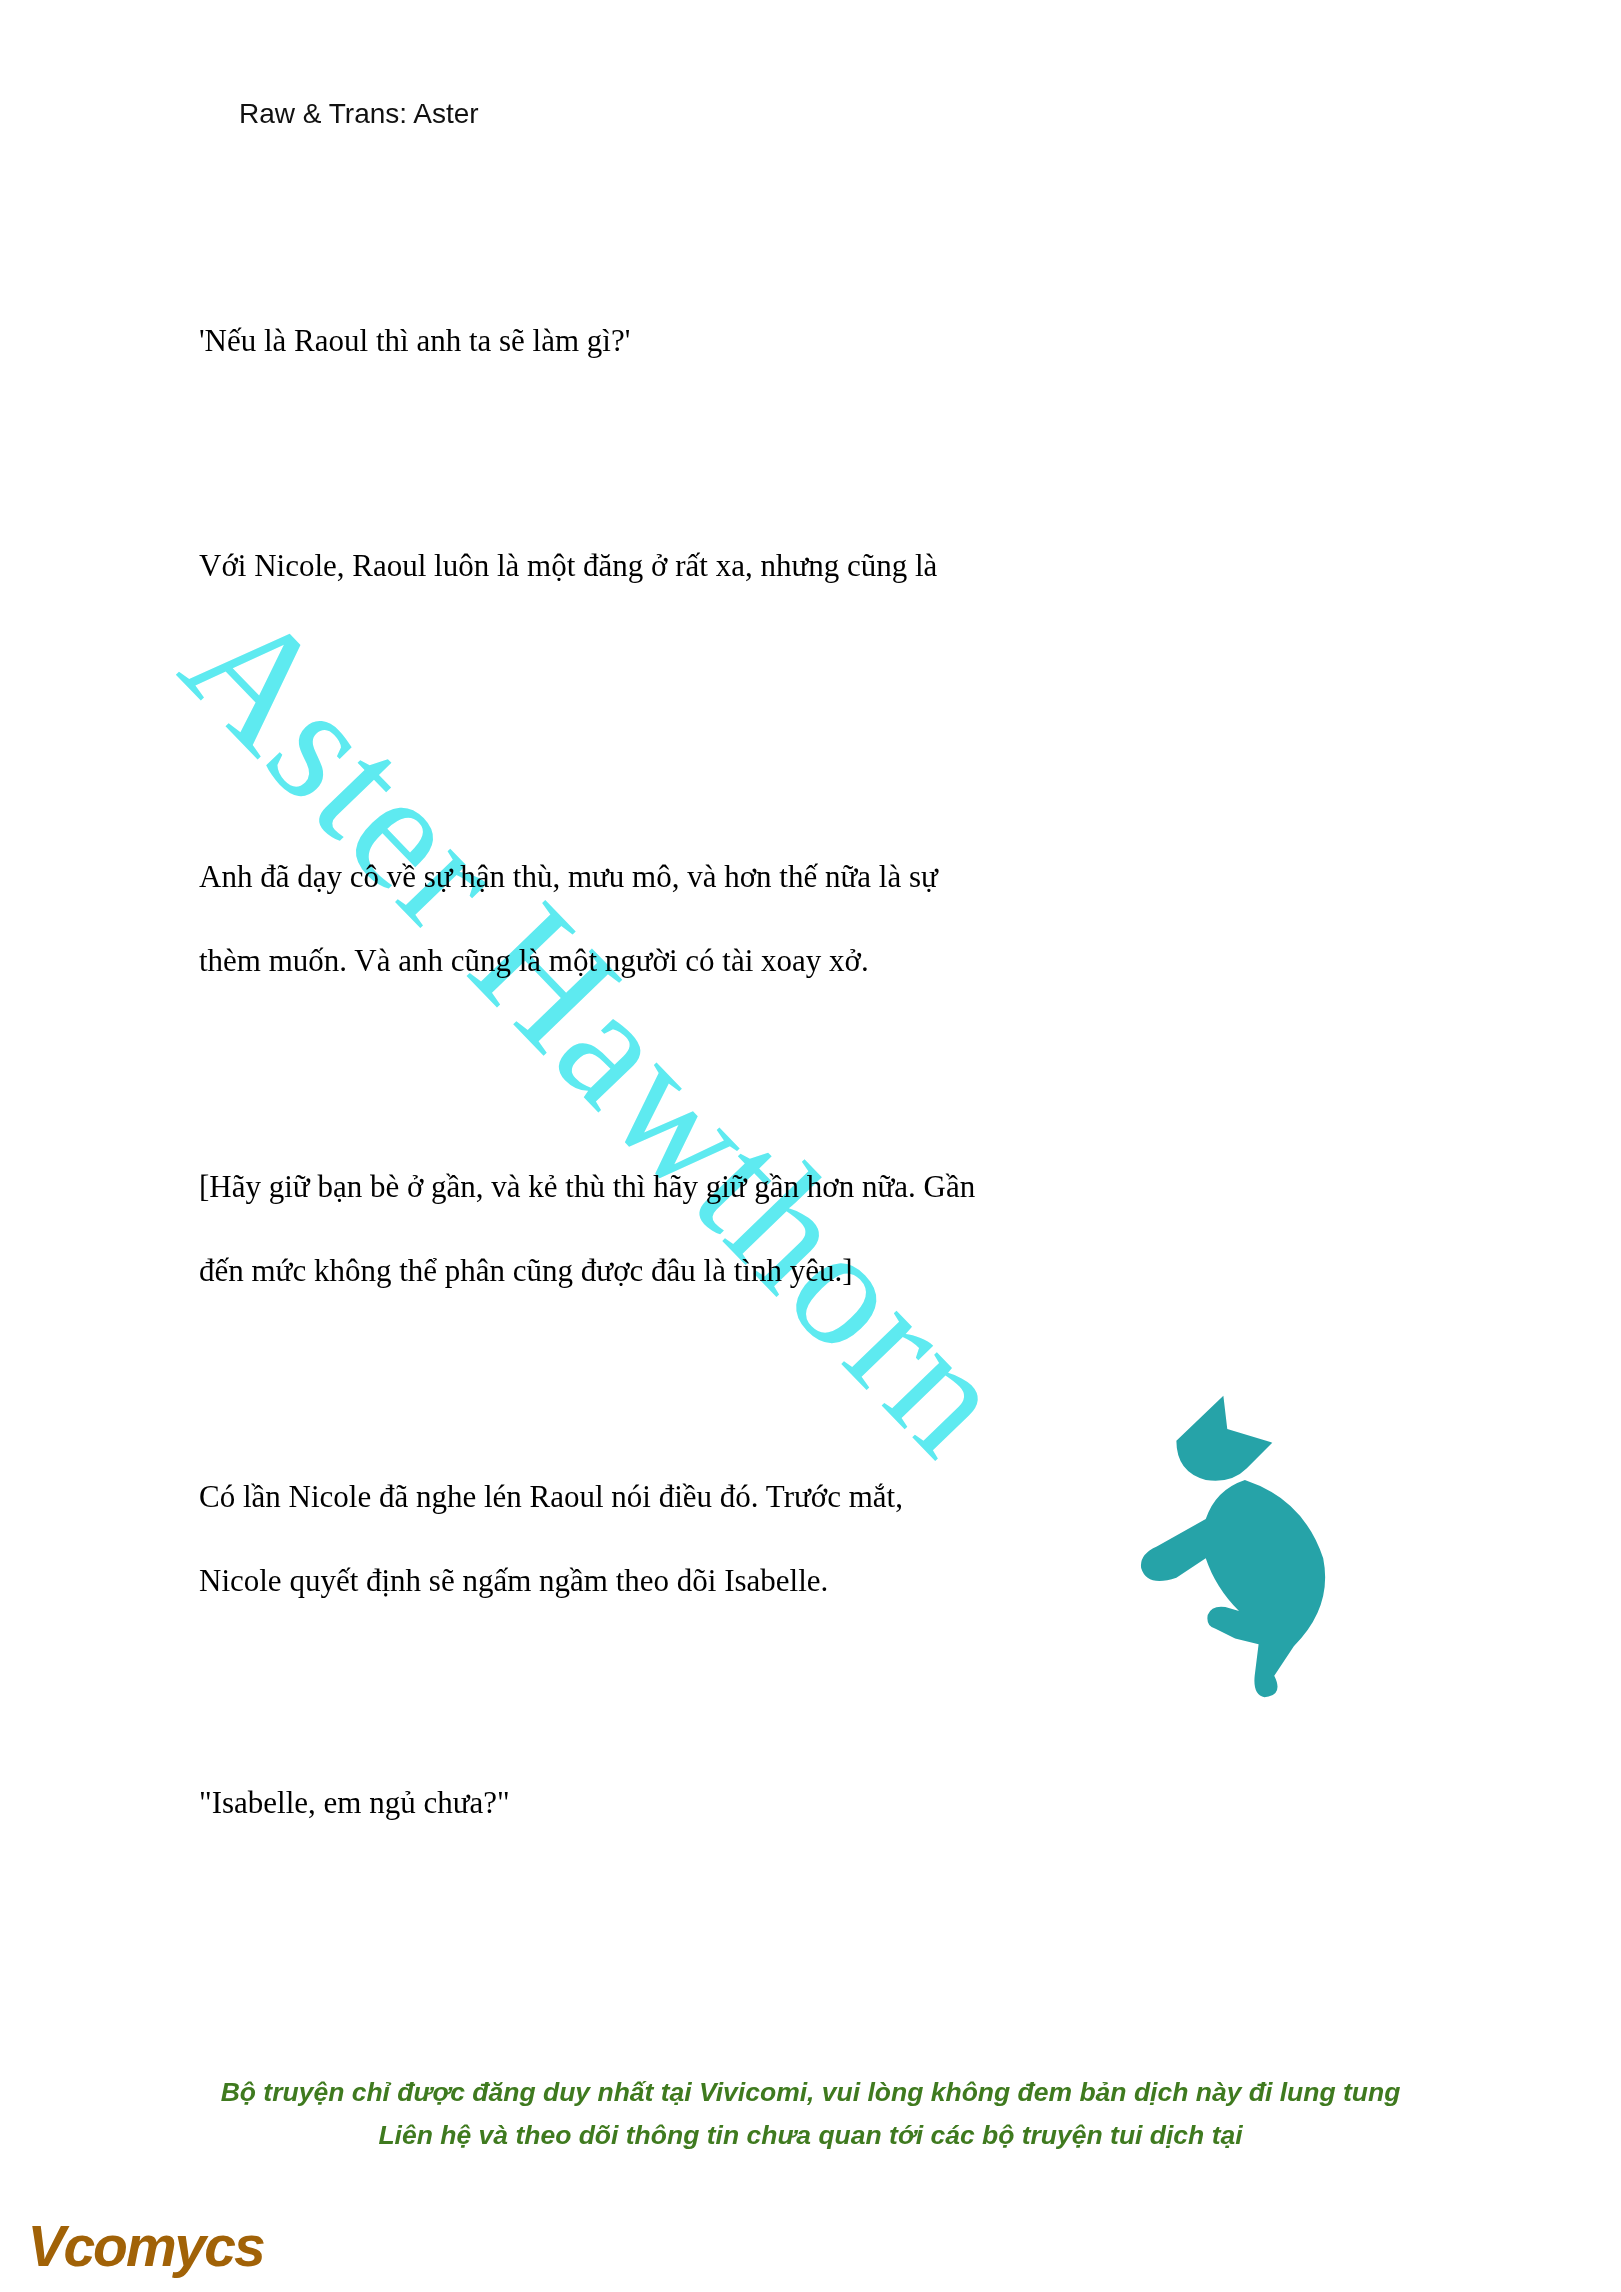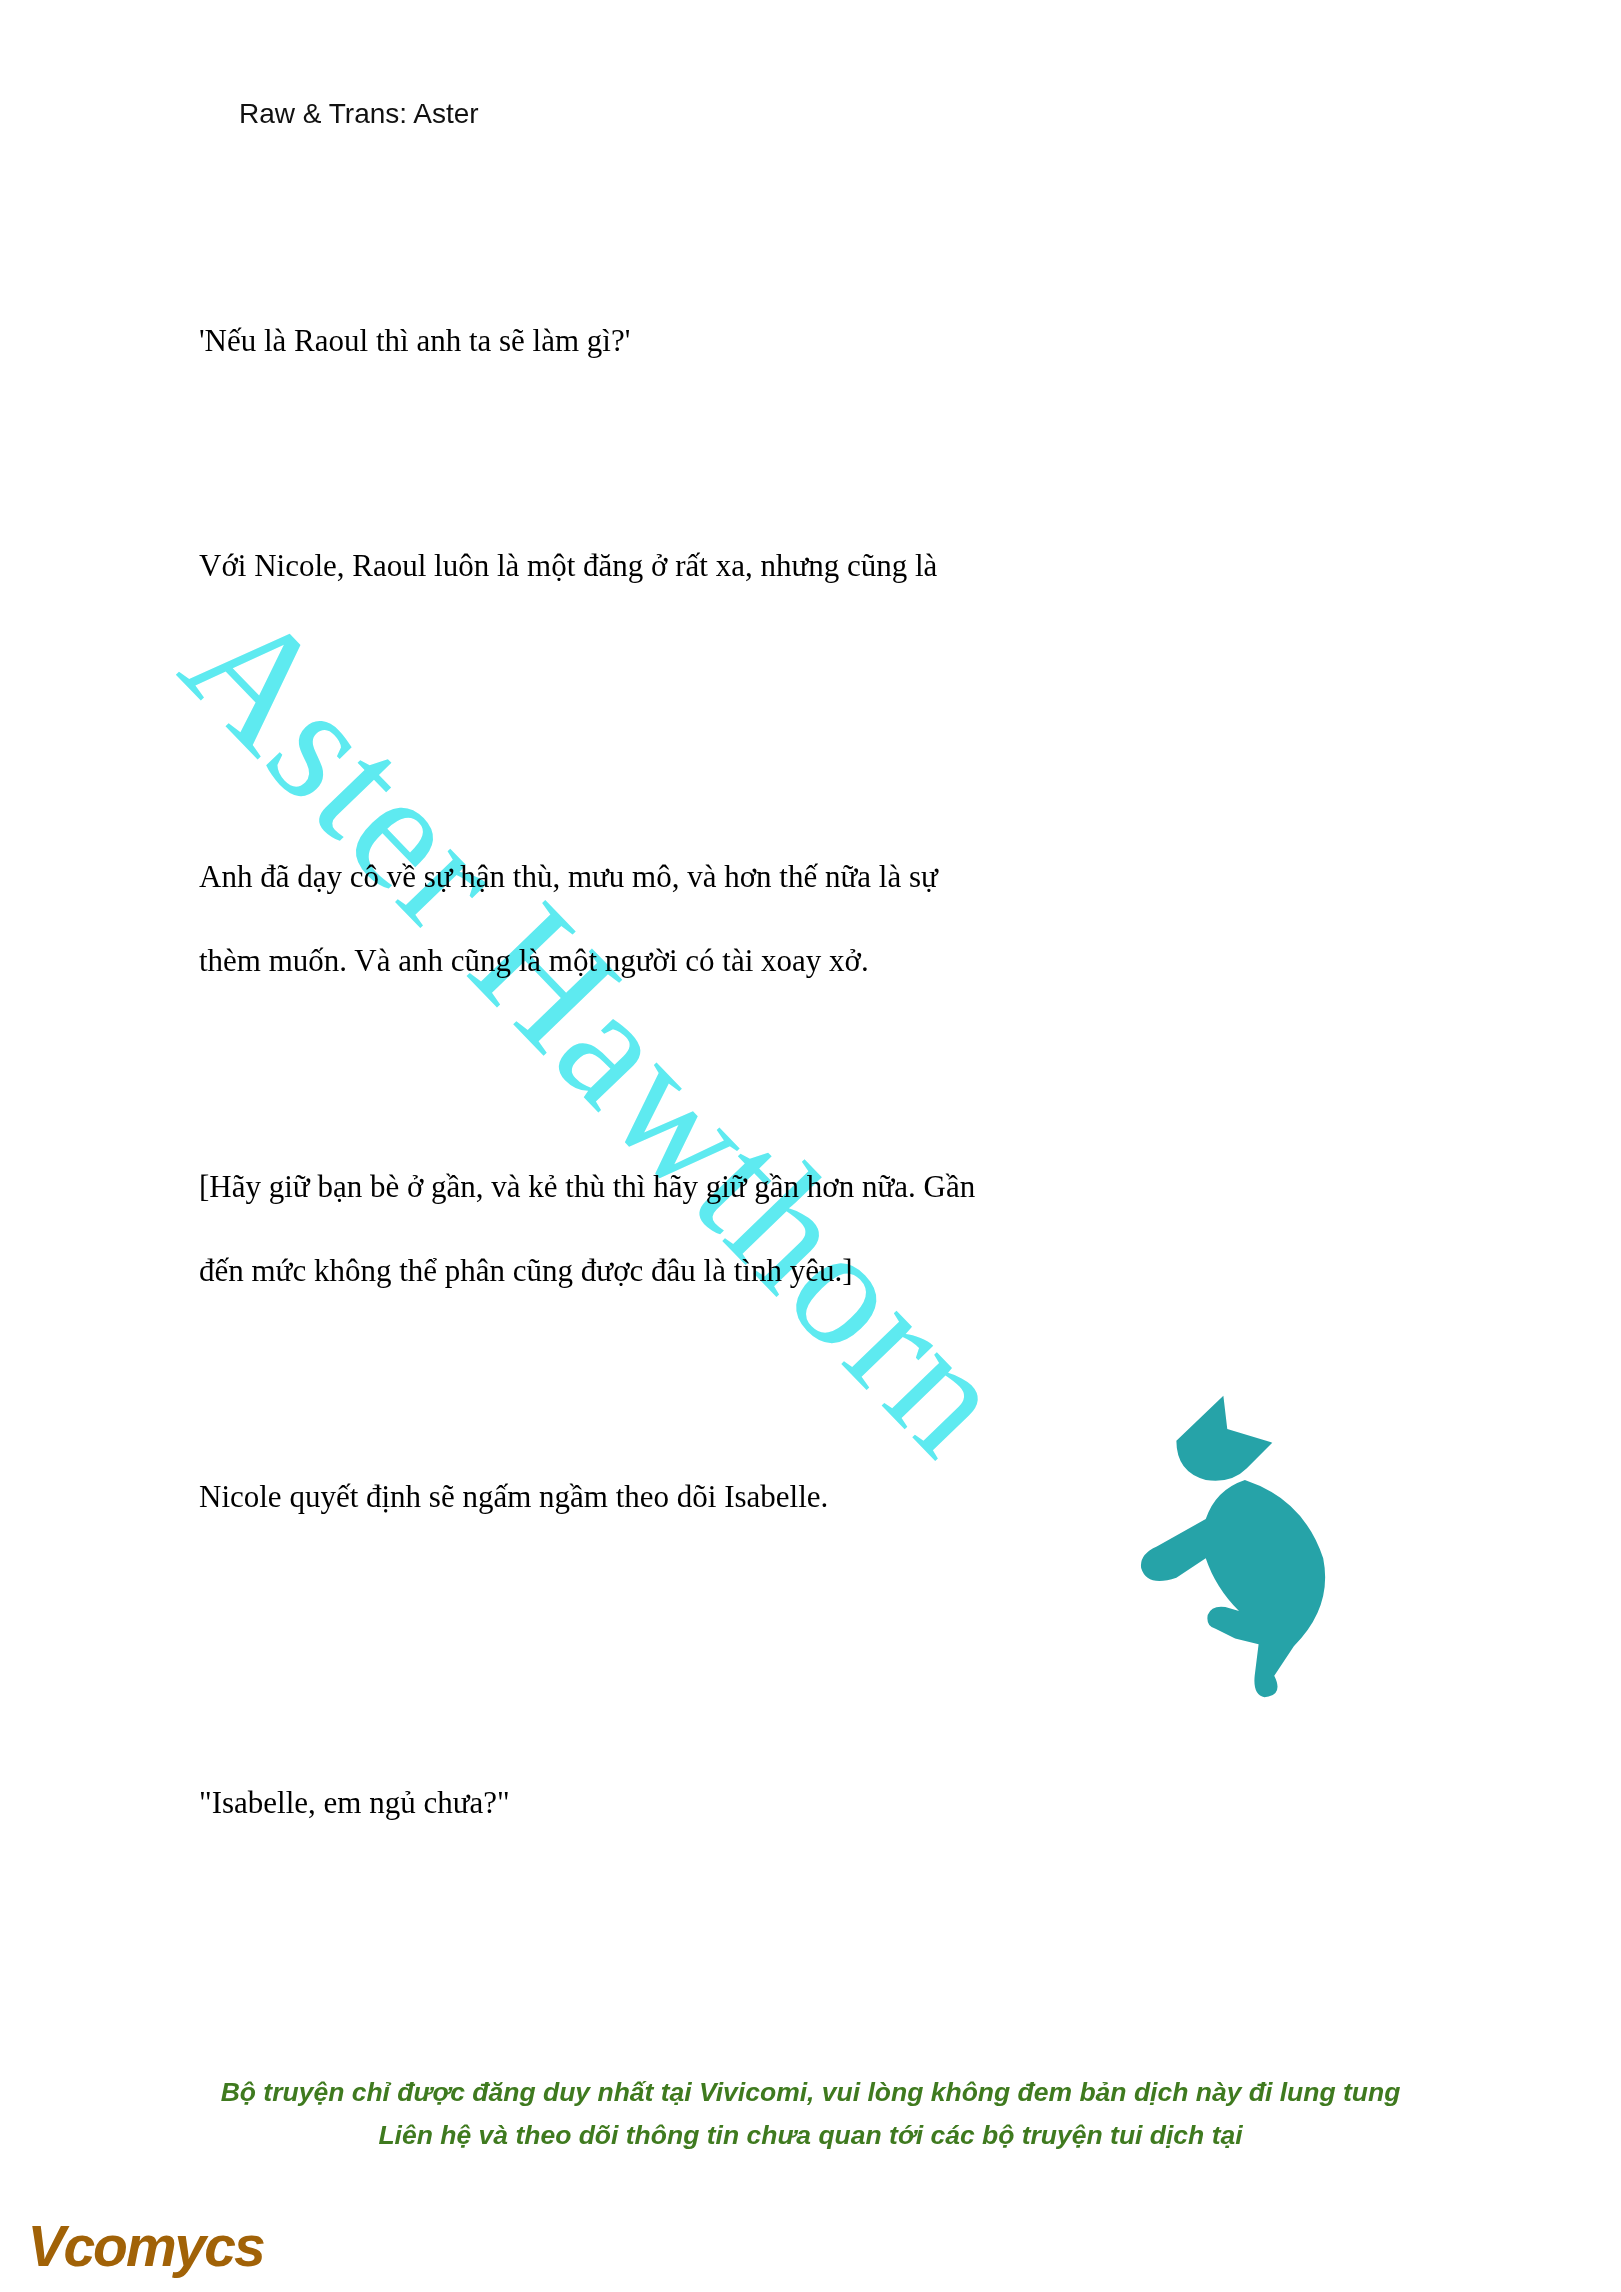--- a/index.html
+++ b/index.html
@@ -55,20 +55,21 @@
   </p>
   <p class="para" style="top:835px">
     <span>Anh đã dạy cô về sự hận thù, mưu mô, và hơn thế nữa là sự</span>
     <span>thèm muốn. Và anh cũng là một người có tài xoay xở.</span>
   </p>
   <p class="para" style="top:1145px">
     <span>[Hãy giữ bạn bè ở gần, và kẻ thù thì hãy giữ gần hơn nữa. Gần</span>
     <span>đến mức không thể phân cũng được đâu là tình yêu.]</span>
   </p>
   <p class="para" style="top:1455px">
+    <span>Có lần Nicole đã nghe lén Raoul nói điều đó. Trước mắt,</span>
     <span>Nicole quyết định sẽ ngấm ngầm theo dõi Isabelle.</span>
   </p>
   <p class="para" style="top:1761px">
     <span>"Isabelle, em ngủ chưa?"</span>
   </p>
 </div>
 
 <svg class="cat" viewBox="0 0 210 330">
   <g fill="#26a3a8">
     <path d="M40 60 L88 14 L92 48 L138 62 L112 88 Q96 104 70 100 Q40 92 40 60 Z"></path>

